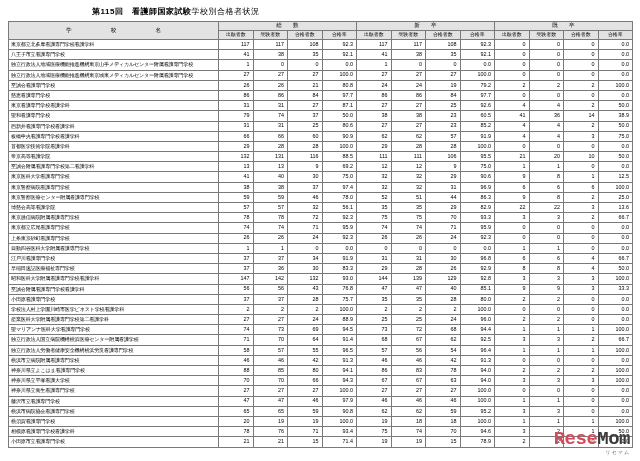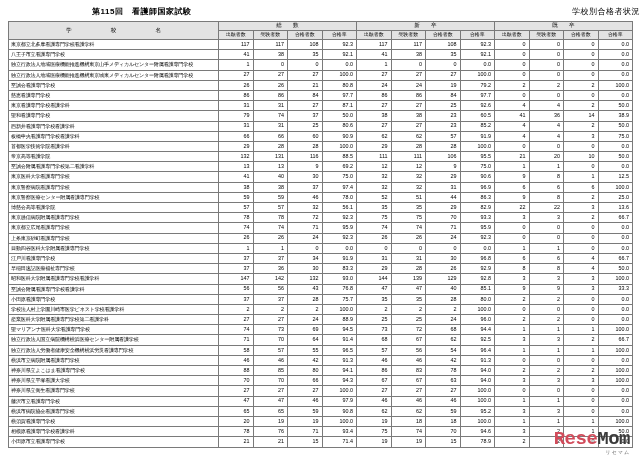--- a/index.html
+++ b/index.html
@@ -1,18 +1,18 @@
 <!DOCTYPE html>
 <html><head>
 <meta charset="utf-8">
 <style>
   html,body{margin:0;padding:0;background:#ffffff;}
   body{width:640px;height:461px;font-family:"Liberation Sans",sans-serif;color:#000;}
   .page{position:relative;width:640px;height:461px;overflow:hidden;}
-  .hdr{display:flex;align-items:baseline;gap:18px;padding:6px 0 4px 92px;font-size:8px;justify-content:space-between;}
+  .hdr{display:flex;align-items:baseline;padding:6px 0 4px 92px;font-size:8px;}
   .hdr .t1{font-weight:bold;letter-spacing:0.5px;}
   .hdr .t2{font-weight:normal;letter-spacing:0.5px;}
   table{border-collapse:collapse;width:624px;margin-left:8px;table-layout:fixed;}
   col.c-school{width:210px;}
   col.c-num{width:34.5px;}
   th,td{border:1px solid #7a7a7a;font-size:5.4px;line-height:1;padding:0;height:9.2px;}
   thead th{background:#e3e3e3;text-align:center;font-weight:normal;}
   thead tr.grp th{height:8px;font-size:5.6px;}
   thead tr.sub th{height:8px;font-size:4.9px;}
   td.school{text-align:left;padding-left:2px;font-size:5.1px;letter-spacing:-0.2px;white-space:nowrap;overflow:hidden;}

